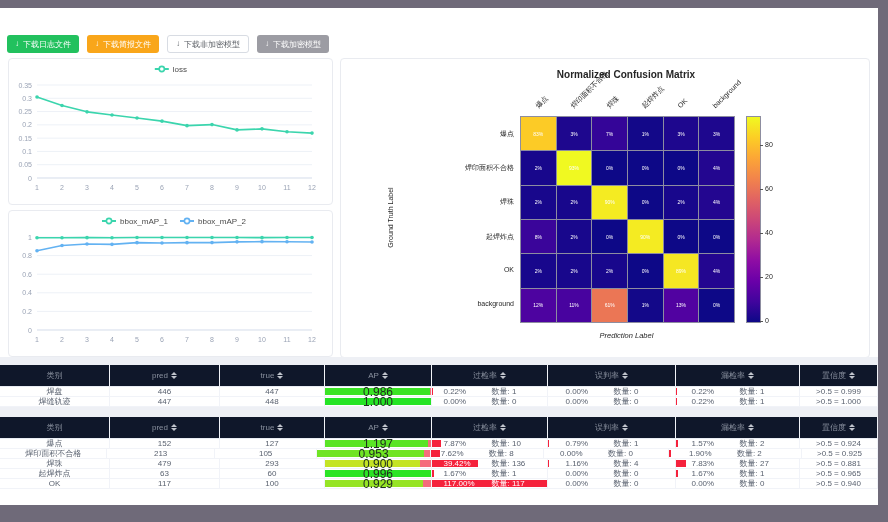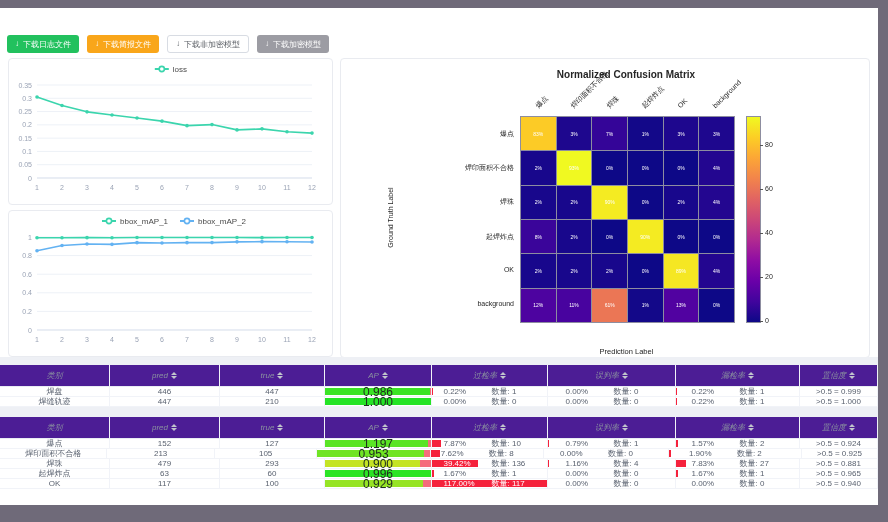--- a/index.html
+++ b/index.html
@@ -38,21 +38,21 @@
       justify-content:center;font-size:5px;color:#ffffff;}
   #cbar{position:absolute;border:1px solid #8d8da0;
       background:linear-gradient(to top,#0d0887 0%,#41049d 10%,#6a00a8 20%,#8f0da4 30%,#b12a90 40%,
       #cc4778 50%,#e16462 60%,#f2844b 70%,#fca636 80%,#fcce25 90%,#f0f921 100%);}
   .cbar-tick{position:absolute;width:3px;height:1px;background:#555;}
   .cbar-lab{position:absolute;font-size:7px;color:#262626;}
   
   .strip{position:absolute;left:0;width:878px;background:#eef0f5;}
   .dtable{position:absolute;left:0;width:878px;}
   .trow{display:flex;height:10px;}
-  .trow.thead{height:22px;background:#4c1d95;font-style:italic;}
+  .trow.thead{height:22px;background:#0f172a;}
   .tc{box-sizing:border-box;display:flex;align-items:center;justify-content:center;
       border-right:1px solid #f1f3f8;border-bottom:1px solid #f1f3f8;font-size:8px;color:#5a6270;
       position:relative;overflow:hidden;}
   .thead .tc{color:#8a919f;border-bottom:1px solid #e8ecf3;gap:3px;}
   .sort{display:inline-flex;flex-direction:column;gap:1px;cursor:pointer;}
   .sort i{display:block;width:0;height:0;border-left:3px solid transparent;border-right:3px solid transparent;}
   .sort .up{border-bottom:3px solid #c0c4cc;}
   .sort .dn{border-top:3px solid #c0c4cc;}
   .ap-green{position:absolute;left:0;top:1px;bottom:1px;background:#3fe05f;}
   .ap-red{position:absolute;top:1px;bottom:1px;background:#f56c7b;}
@@ -324,21 +324,21 @@
         <div class="mx-toplabel" style="left:305.25px;top:42px;">起焊炸点</div>
         <div class="mx-toplabel" style="left:340.75px;top:42px;">OK</div>
         <div class="mx-toplabel" style="left:376.25px;top:42px;">background</div>
         <div class="mx-leftlabel" style="left:59px;width:114px;top:70.08333333333333px;">爆点</div>
         <div class="mx-leftlabel" style="left:59px;width:114px;top:104.25px;">焊印面积不合格</div>
         <div class="mx-leftlabel" style="left:59px;width:114px;top:138.41666666666666px;">焊珠</div>
         <div class="mx-leftlabel" style="left:59px;width:114px;top:172.58333333333331px;">起焊炸点</div>
         <div class="mx-leftlabel" style="left:59px;width:114px;top:206.75px;">OK</div>
         <div class="mx-leftlabel" style="left:59px;width:114px;top:240.91666666666666px;">background</div>
         <div class="mx-ylabel" style="left:49px;top:154.5px;width:150px;margin-left:-75px;">Ground Truth Label</div>
-        <div class="mx-xlabel" style="left:179px;width:213px;top:288px;">Prediction Label</div>
+        <div class="mx-xlabel" style="left:179px;width:213px;top:272px;font-style:italic;">Prediction Label</div>
         <div id="cbar" style="left:405px;top:57px;width:13px;height:205px;"></div>
         <div class="cbar-tick" style="left:419px;top:262px;"></div>
         <div class="cbar-lab" style="left:424px;top:258px;">0</div>
         <div class="cbar-tick" style="left:419px;top:217.91397849462365px;"></div>
         <div class="cbar-lab" style="left:424px;top:213.91397849462365px;">20</div>
         <div class="cbar-tick" style="left:419px;top:173.8279569892473px;"></div>
         <div class="cbar-lab" style="left:424px;top:169.8279569892473px;">40</div>
         <div class="cbar-tick" style="left:419px;top:129.74193548387098px;"></div>
         <div class="cbar-lab" style="left:424px;top:125.74193548387098px;">60</div>
         <div class="cbar-tick" style="left:419px;top:85.65591397849462px;"></div>
@@ -429,21 +429,21 @@
     <div class="rate-txt">
             <span class="r">0.22%</span>
     <span class="c">数量: 1</span>
           </div>
         </div>
       <div class="tc" style="width:78px">&gt;0.5 = 0.999</div>
     </div>
       <div class="trow">
       <div class="tc" style="width:110px">焊缝轨迹</div>
       <div class="tc" style="width:110px">447</div>
-      <div class="tc" style="width:105px">210</div>
+      <div class="tc" style="width:105px">448</div>
       <div class="tc" style="width:107px">
         <div class="ap-green" style="width:100%;background:hsl(120,78%,52%)"></div>
 
         <span class="ap-text">1.000</span>
       </div>
       <div class="tc" style="width:116px">
     <div class="rate-txt">
             <span class="r">0.00%</span>
     <span class="c">数量: 0</span>
           </div>

